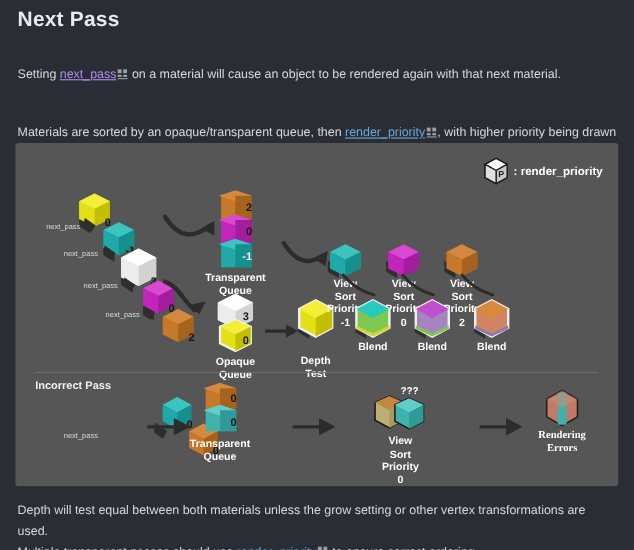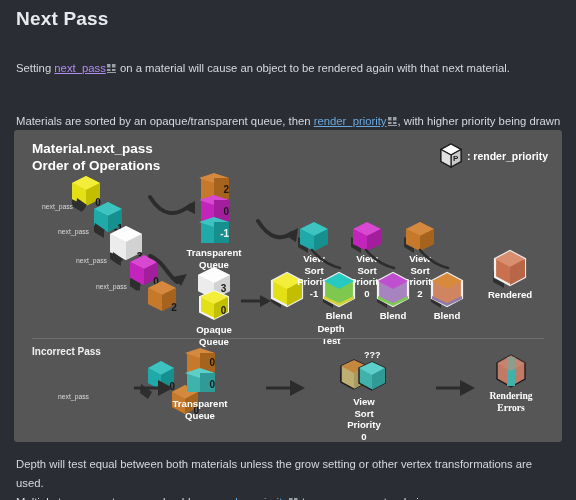--- a/index.html
+++ b/index.html
@@ -98,22 +98,20 @@
   <p class="para p1">
     <span>Setting </span><a class="code-link" href="#">next_pass</a><span class="doc-ico"></span><span> on a material will cause an object to be rendered again with that next material.</span>
   </p>
 
   <p class="para p2">
     <span>Materials are sorted by an opaque/transparent queue, then </span><a class="code-link blue" href="#">render_priority</a><span class="doc-ico"></span><span>, with higher priority being drawn later.</span>
   </p>
 
   <div class="panel">
 
-    <div class="panel-title">Material.next_pass
-Order of Operations</div>
 
     <div class="legend">
       <span class="cube">
         <svg width="22" height="25" viewBox="0 0 22 25">
           <polygon points="11,1 21,6.5 21,18.5 11,24 1,18.5 1,6.5" fill="#e8e8e8" stroke="#1d1d1d" stroke-width="1.4"></polygon>
           <polygon points="11,1 21,6.5 11,12 1,6.5" fill="#ffffff" stroke="#1d1d1d" stroke-width="1.2"></polygon>
           <polygon points="11,12 21,6.5 21,18.5 11,24" fill="#c9c9c9" stroke="#1d1d1d" stroke-width="1.2"></polygon>
           <polygon points="11,12 1,6.5 1,18.5 11,24" fill="#e0e0e0" stroke="#1d1d1d" stroke-width="1.2"></polygon>
           <text x="13" y="18" font-size="8" font-weight="bold" fill="#1d1d1d" font-family="Liberation Sans, sans-serif">P</text>
         </svg>
@@ -255,21 +253,21 @@
 
     <div class="node" style="left:252px; top:140px;">
       <div class="cube">
         <svg width="42" height="46" viewBox="0 0 42 46">
           <polygon points="5,22 5,32 15,38 15,28" fill="#2f2f2f"></polygon>
           <polygon points="21,3 36,11 36,28 21,36 6,28 6,11" fill="#e3e016" stroke="#f0f0f0" stroke-width="2.2"></polygon>
           <polygon points="21,3 36,11 21,19 6,11" fill="#f2ee3a"></polygon>
           <polygon points="21,19 36,11 36,28 21,36" fill="#c2bf00"></polygon>
         </svg>
       </div>
-      <div class="caption" style="top:53px;margin-left:44px;">Depth Test</div>
+      <div class="caption" style="top:53px;">Depth Test</div>
     </div>
 
     <div class="node" style="left:280px; top:90px;">
       <div class="cube">
         <svg width="40" height="36" viewBox="0 0 40 36">
           <polygon points="4,17 4,27 14,33 14,23" fill="#2f2f2f"></polygon>
           <polygon points="20,2 34,9 34,24 20,31 6,24 6,9" fill="#17908f"></polygon>
           <polygon points="20,2 34,9 20,16 6,9" fill="#3dc4c0"></polygon>
           <polygon points="20,16 34,9 34,24 20,31" fill="#16908e"></polygon>
           <polygon points="20,16 6,9 6,24 20,31" fill="#1fa9a9"></polygon>
@@ -351,31 +349,20 @@
     <svg class="arrow" style="left:296px; top:118px;" width="34" height="26" viewBox="0 0 34 26">
       <path d="M2,2 C12,14 22,18 30,20" stroke="#2c2c2c" stroke-width="2.6" fill="none" stroke-linecap="round"></path>
     </svg>
     <svg class="arrow" style="left:350px; top:118px;" width="34" height="26" viewBox="0 0 34 26">
       <path d="M2,2 C12,14 22,18 30,20" stroke="#2c2c2c" stroke-width="2.6" fill="none" stroke-linecap="round"></path>
     </svg>
     <svg class="arrow" style="left:404px; top:118px;" width="34" height="26" viewBox="0 0 34 26">
       <path d="M2,2 C12,14 22,18 30,20" stroke="#2c2c2c" stroke-width="2.6" fill="none" stroke-linecap="round"></path>
     </svg>
 
-    <div class="node" style="left:474px; top:118px;">
-      <div class="cube">
-        <svg width="44" height="48" viewBox="0 0 44 48">
-          <polygon points="5,23 5,34 16,40 16,29" fill="#2f2f2f"></polygon>
-          <polygon points="22,3 37,11 37,29 22,37 7,29 7,11" fill="#c9714f" stroke="#f0f0f0" stroke-width="2.2"></polygon>
-          <polygon points="22,3 37,11 22,19 7,11" fill="#d98f6f"></polygon>
-          <polygon points="22,19 37,11 37,29 22,37" fill="#b96647"></polygon>
-        </svg>
-      </div>
-      <div class="caption" style="top:41px;">Rendered</div>
-    </div>
 
     <div class="divider"></div>
     <div class="section-label">Incorrect Pass</div>
 
     <span class="nextpass-label" style="left:44px; top:263px;">next_pass</span>
     <svg class="arrow" style="left:126px; top:254px;" width="14" height="16" viewBox="0 0 14 16">
         <polygon points="1,0 12,8 8,15 0,9" fill="#2e2e2e"></polygon>
       </svg>
 
     <div class="node" style="left:128px; top:228px;">

